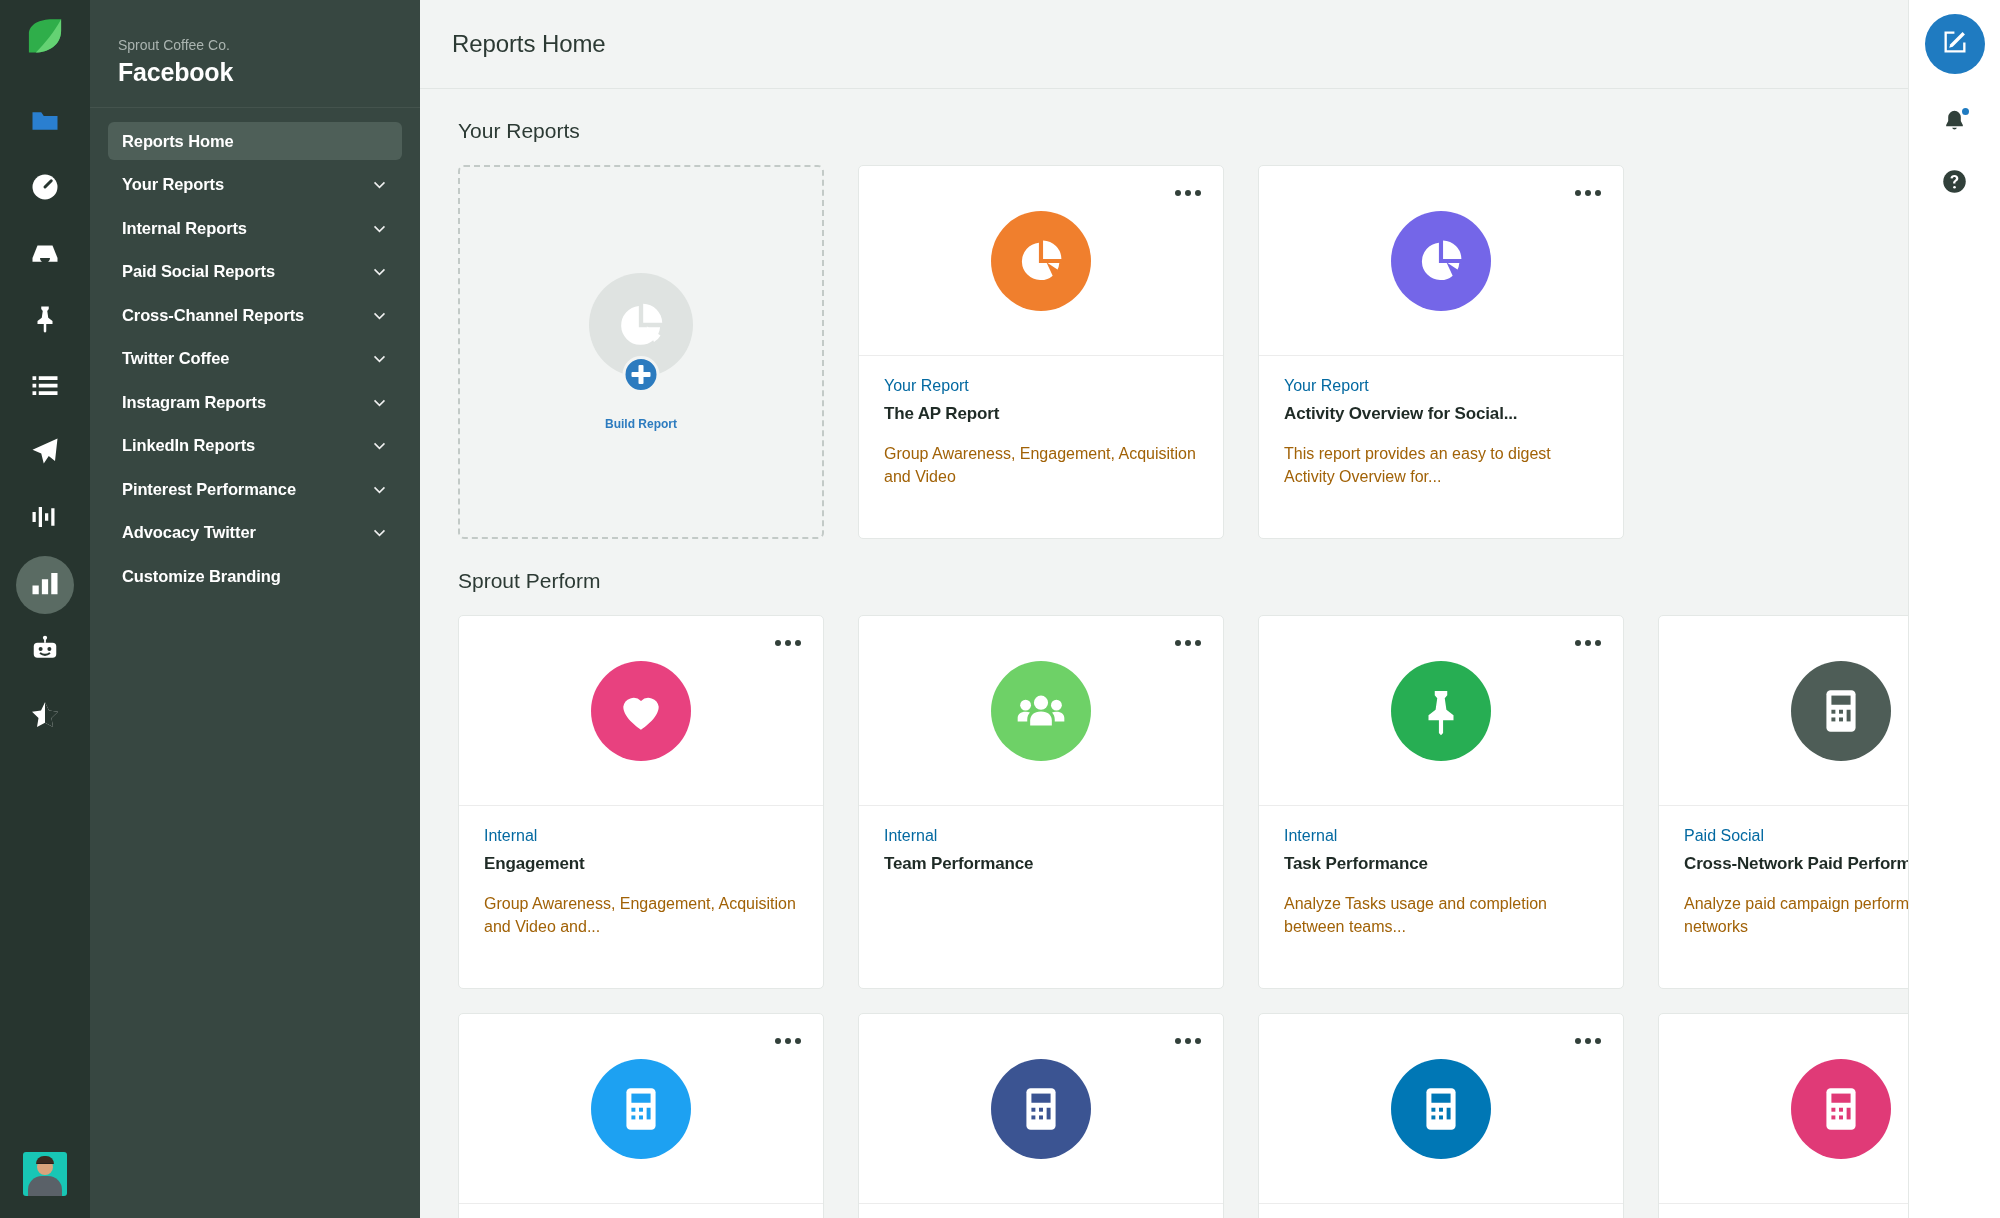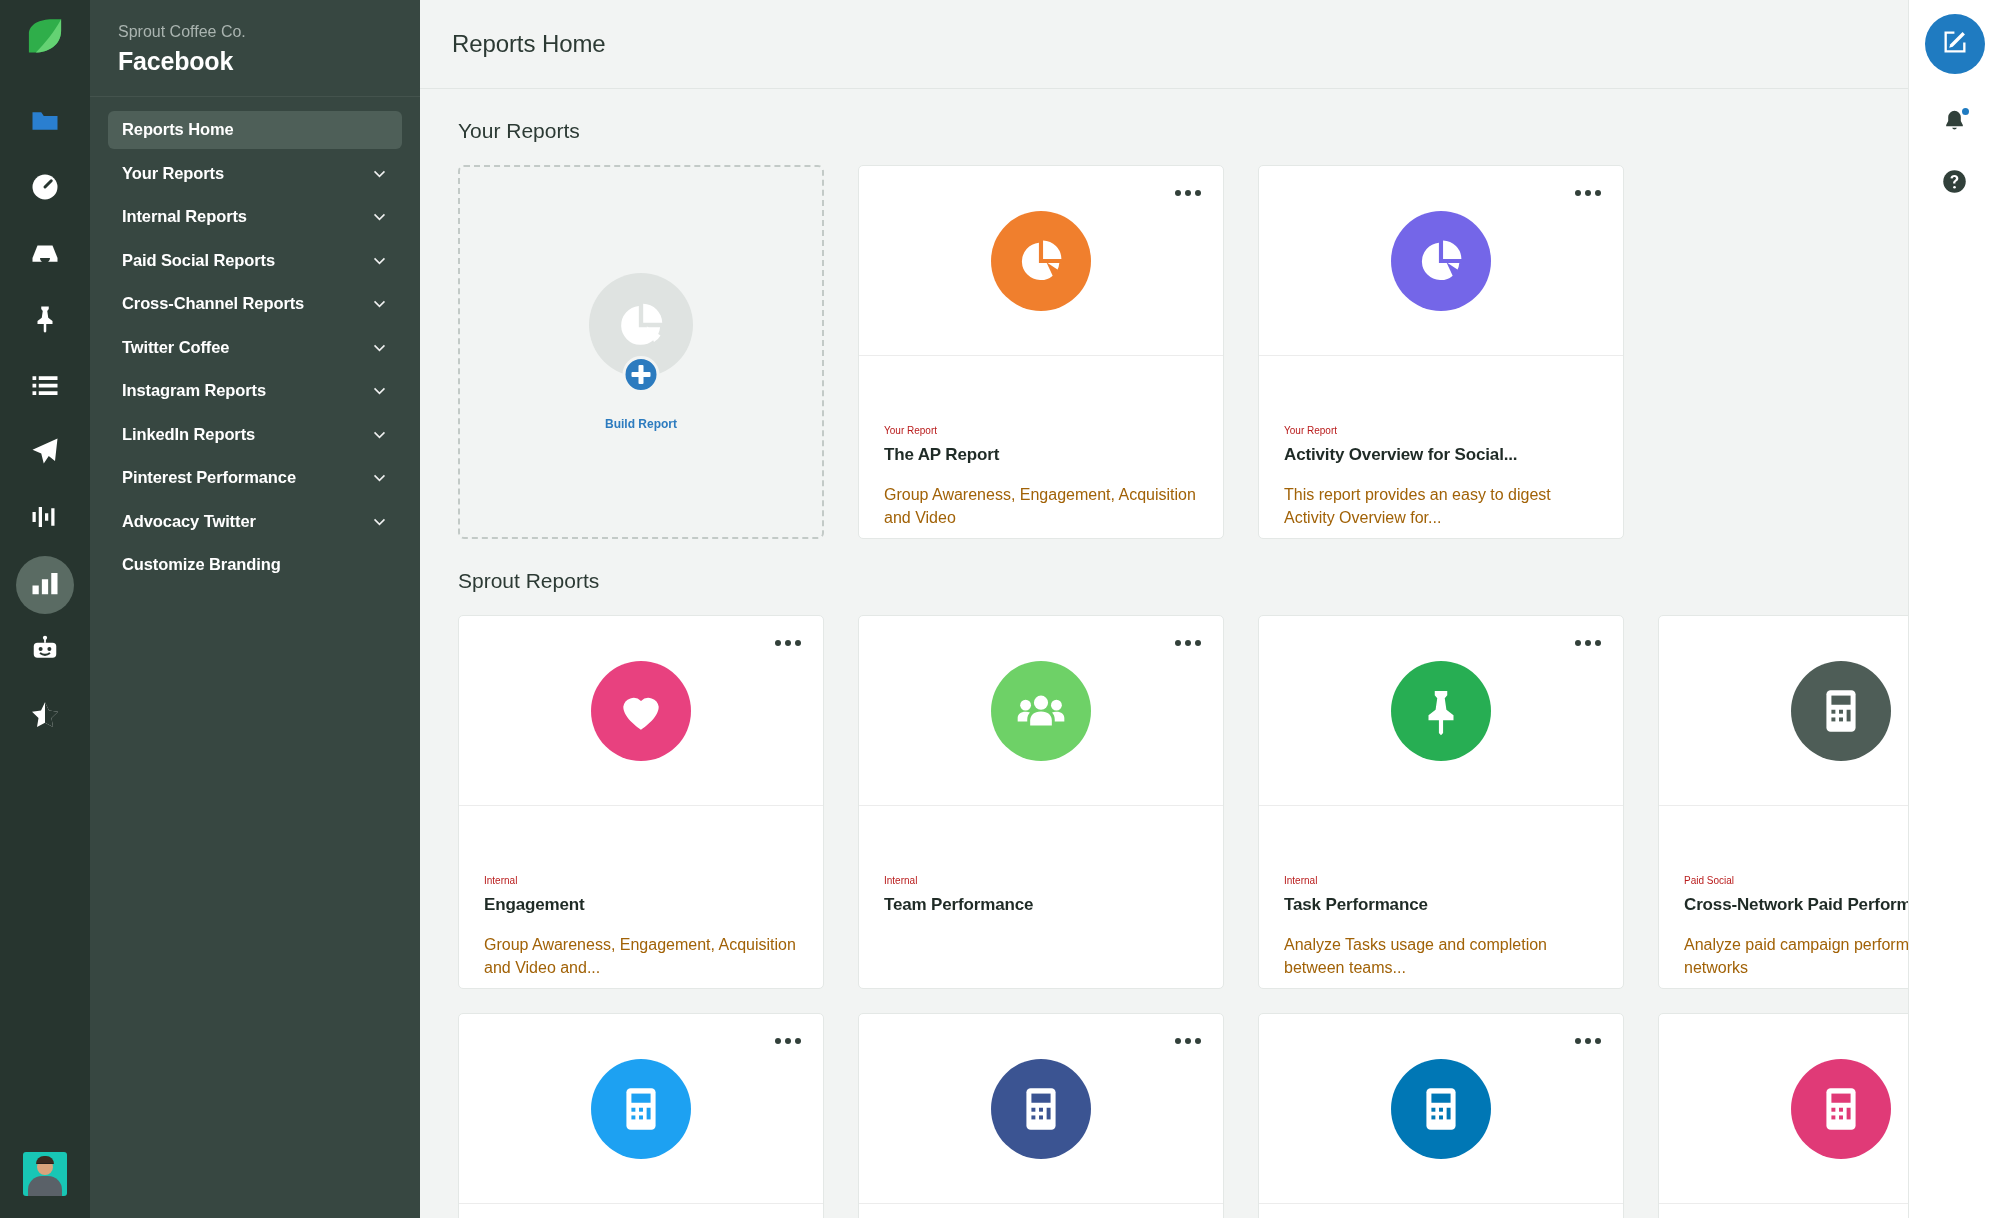--- a/index.html
+++ b/index.html
@@ -36,21 +36,21 @@
   .av-hair { position:absolute; left:50%; top:4px; transform:translateX(-50%); width:18px; height:8px; border-radius:9px 9px 0 0; background:#3b2a20; }
   .av-body { position:absolute; left:50%; bottom:0; transform:translateX(-50%); width:34px; height:20px; border-radius:14px 14px 0 0; background:#5a6168; }
   .av-glass { position:absolute; left:50%; top:11px; transform:translateX(-50%); width:16px; height:5px; border-top:1.5px solid #24201d; }
 
   
   .nav {
     width:330px; flex:0 0 330px; background:#37474140;
     background:#374741; display:flex; flex-direction:column;
   }
   .nav-head { padding:22px 28px 20px 28px; border-bottom:1px solid #44534d; }
-  .nav-org { font-size:16px; color:#aab4b0; line-height:1.3; margin-bottom:4px; }
+  .nav-org { font-size:14px; color:#aab4b0; line-height:1.3; margin-bottom:4px;margin-top:14px; }
   .nav-title { font-size:25px; font-weight:bold; color:#ffffff; letter-spacing:-0.2px;}
   .nav-list { padding:14px 0 0 0; }
   .nav-item {
     margin:0 18px; height:38px; border-radius:6px;
     display:flex; align-items:center; justify-content:space-between;
     padding:0 14px 0 14px; cursor:pointer;
     color:#ffffff; font-size:16.5px; font-weight:bold;
     margin-bottom:5.5px; letter-spacing:-0.1px;
   }
   .nav-item.sel { background:#4e5f58; }
@@ -74,21 +74,21 @@
     background:#ffffff; border:1px solid #e4e8e6; border-radius:5px;
     height:374px; display:flex; flex-direction:column; cursor:pointer; position:relative;
     overflow:hidden;
   }
   .card-top { height:190px; position:relative; display:flex; align-items:center; justify-content:center; border-bottom:1px solid #ececec;}
   .dots { position:absolute; top:24px; right:22px; display:flex; gap:4px; cursor:pointer; }
   .dots i { width:6px; height:6px; border-radius:50%; background:#32403a; display:block;}
   .circ { width:100px; height:100px; border-radius:50%; display:flex; align-items:center; justify-content:center; }
   .circ svg { width:50px; height:50px; fill:#fff; }
   .card-body { padding:21px 25px 0 25px; }
-  .card-kicker { font-size:10px; color:#b91c1c; margin-bottom:9px;margin-top:48px; }
+  .card-kicker { font-size:16px; color:#0369a1; margin-bottom:9px; }
   .card-name { font-size:17px; font-weight:bold; color:#1f2b26; margin-bottom:18px; letter-spacing:-0.15px; white-space:nowrap; overflow:hidden;}
   .card-desc { font-size:16px; color:#a16207; line-height:1.45; }
 
   
   .build {
     border:2px dashed #c3cac7; background:transparent; border-radius:6px;
     height:374px; display:flex; flex-direction:column; align-items:center; justify-content:center;
     cursor:pointer;
   }
   .build-ico { position:relative; width:104px; height:104px; margin-bottom:30px;}
@@ -362,21 +362,21 @@
           <div class="card-body">
             <div class="card-kicker">Your Report</div>
             <div class="card-name">Activity Overview for Social...</div>
             <div class="card-desc">This report provides an easy to digest Activity Overview for...</div>
           </div>
         </div>
 
         <div></div>
       </div>
 
-      <div class="section-title">Sprout Reports</div>
+      <div class="section-title">Sprout Perform</div>
 
       <div class="grid">
 
         <div class="card">
           <div class="card-top">
             <div class="dots">
                 <i></i>
                 <i></i>
                 <i></i>
               </div>

